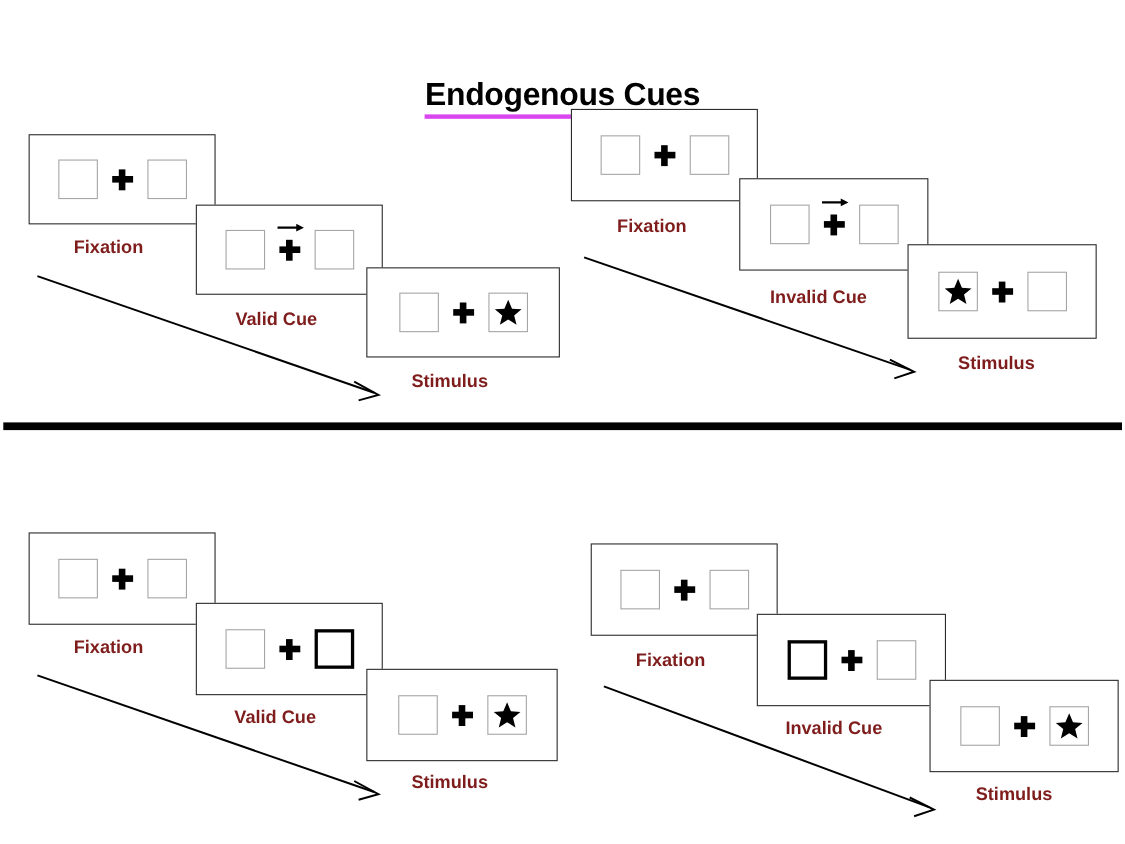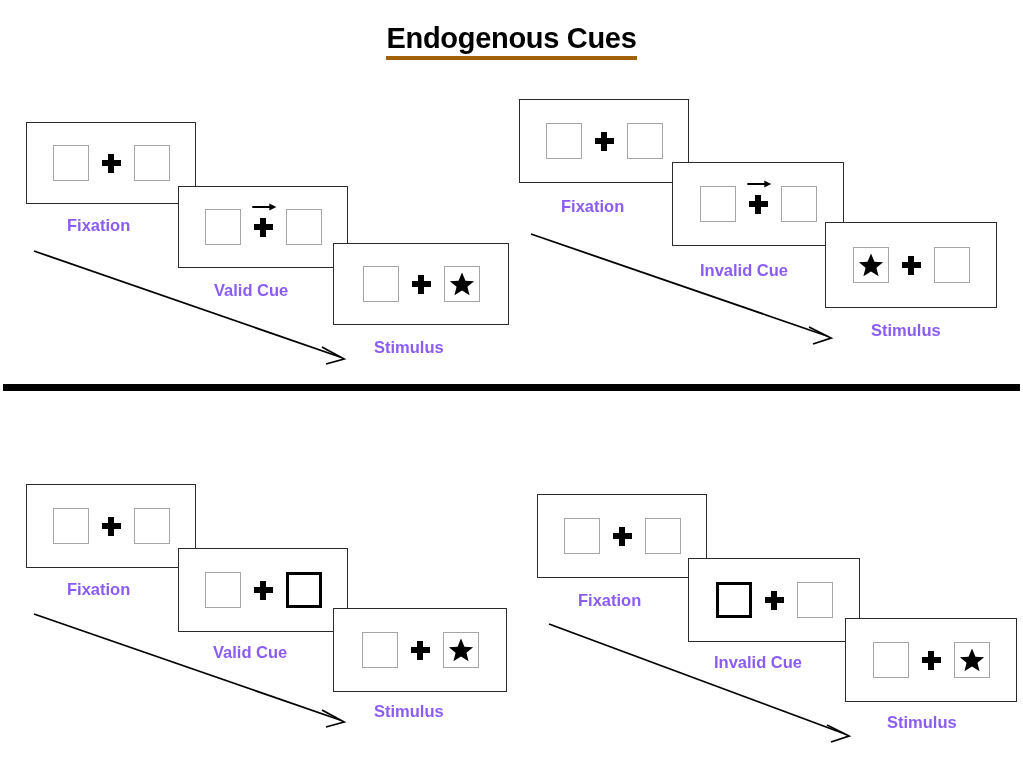--- a/index.html
+++ b/index.html
@@ -22,23 +22,24 @@
   .section-title {
     position: absolute;
     width: 100%;
     text-align: center;
     font-size: 29px;
     font-weight: bold;
     letter-spacing: -0.3px;
     color: #000;
   }
   .section-title span {
-    border-bottom: 4px solid #a16207;
+    border-bottom: 4px solid #d946ef;
     padding-bottom: 1px;
     display: inline-block;
+    margin-top: 48px;
   }
   #title-endogenous { top: 22px; }
   #title-exogenous  { top: 415px; }
 
   
   .divider {
     position: absolute;
     left: 3px;
     width: 1017px;
     height: 7px;
@@ -120,21 +121,21 @@
     width: 26px; height: 11px;
   }
   .cue-arrow svg { display: block; }
 
   
   .caption {
     position: absolute;
     font-size: 16.5px;
     font-weight: bold;
     white-space: nowrap;
-    color: #8b5cf6;
+    color: #7f1d1d;
   }
 
   
   .flow-arrow {
     position: absolute;
     overflow: visible;
     pointer-events: none;
   }
 </style>
 </head>

